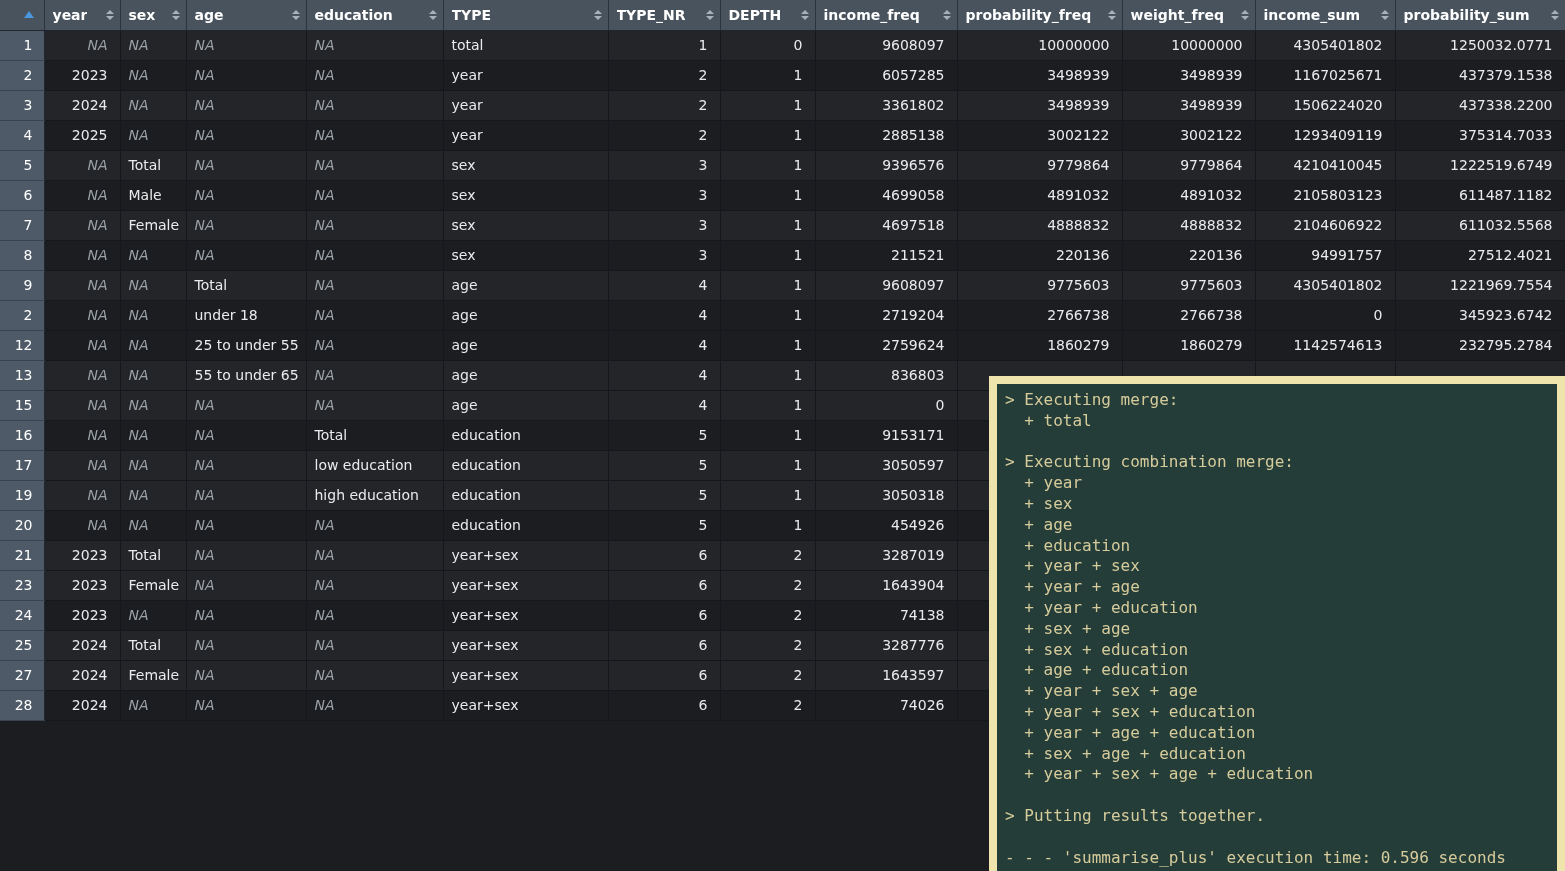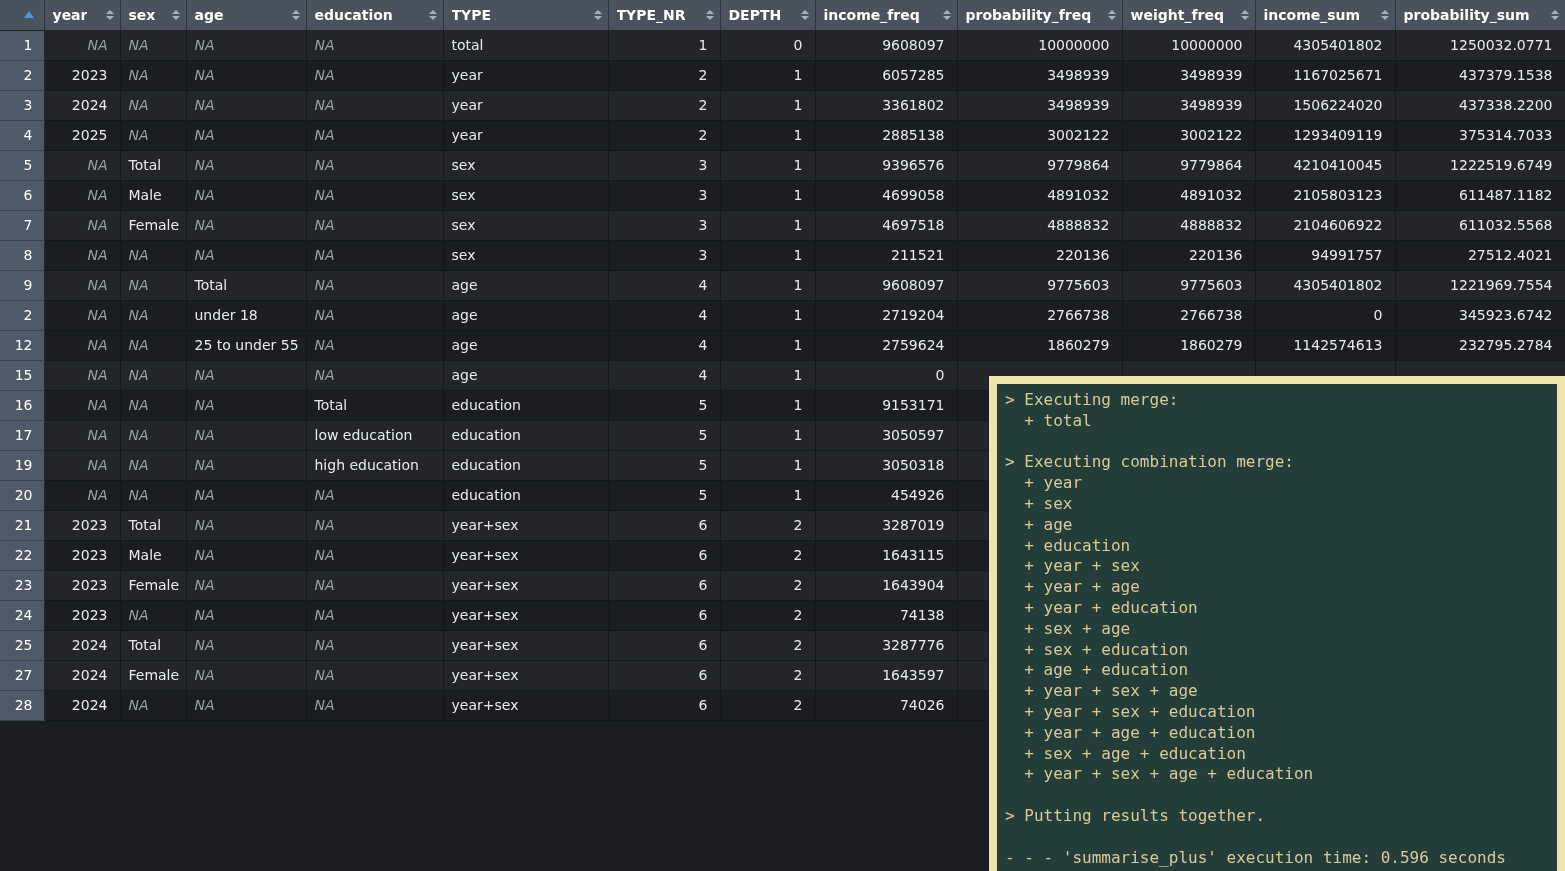--- a/index.html
+++ b/index.html
@@ -347,20 +347,35 @@
         <td class="dcell al">age</td>
         <td class="dcell ar">4</td>
         <td class="dcell ar">1</td>
         <td class="dcell ar">2759624</td>
         <td class="dcell ar">1860279</td>
         <td class="dcell ar">1860279</td>
         <td class="dcell ar">1142574613</td>
         <td class="dcell ar">232795.2784</td>
       </tr>
       <tr class="odd">
+        <td class="gutter">13</td>
+        <td class="dcell ar na">NA</td>
+        <td class="dcell al na">NA</td>
+        <td class="dcell al">55 to under 65</td>
+        <td class="dcell al na">NA</td>
+        <td class="dcell al">age</td>
+        <td class="dcell ar">4</td>
+        <td class="dcell ar">1</td>
+        <td class="dcell ar">836803</td>
+        <td class="dcell ar"></td>
+        <td class="dcell ar"></td>
+        <td class="dcell ar"></td>
+        <td class="dcell ar"></td>
+      </tr>
+      <tr class="odd">
         <td class="gutter">15</td>
         <td class="dcell ar na">NA</td>
         <td class="dcell al na">NA</td>
         <td class="dcell al na">NA</td>
         <td class="dcell al na">NA</td>
         <td class="dcell al">age</td>
         <td class="dcell ar">4</td>
         <td class="dcell ar">1</td>
         <td class="dcell ar">0</td>
         <td class="dcell ar"></td>
@@ -436,35 +451,20 @@
         <td class="dcell al na">NA</td>
         <td class="dcell al">year+sex</td>
         <td class="dcell ar">6</td>
         <td class="dcell ar">2</td>
         <td class="dcell ar">3287019</td>
         <td class="dcell ar"></td>
         <td class="dcell ar"></td>
         <td class="dcell ar"></td>
         <td class="dcell ar"></td>
       </tr>
-      <tr class="even">
-        <td class="gutter">22</td>
-        <td class="dcell ar">2023</td>
-        <td class="dcell al">Male</td>
-        <td class="dcell al na">NA</td>
-        <td class="dcell al na">NA</td>
-        <td class="dcell al">year+sex</td>
-        <td class="dcell ar">6</td>
-        <td class="dcell ar">2</td>
-        <td class="dcell ar">1643115</td>
-        <td class="dcell ar"></td>
-        <td class="dcell ar"></td>
-        <td class="dcell ar"></td>
-        <td class="dcell ar"></td>
-      </tr>
       <tr class="odd">
         <td class="gutter">23</td>
         <td class="dcell ar">2023</td>
         <td class="dcell al">Female</td>
         <td class="dcell al na">NA</td>
         <td class="dcell al na">NA</td>
         <td class="dcell al">year+sex</td>
         <td class="dcell ar">6</td>
         <td class="dcell ar">2</td>
         <td class="dcell ar">1643904</td>

